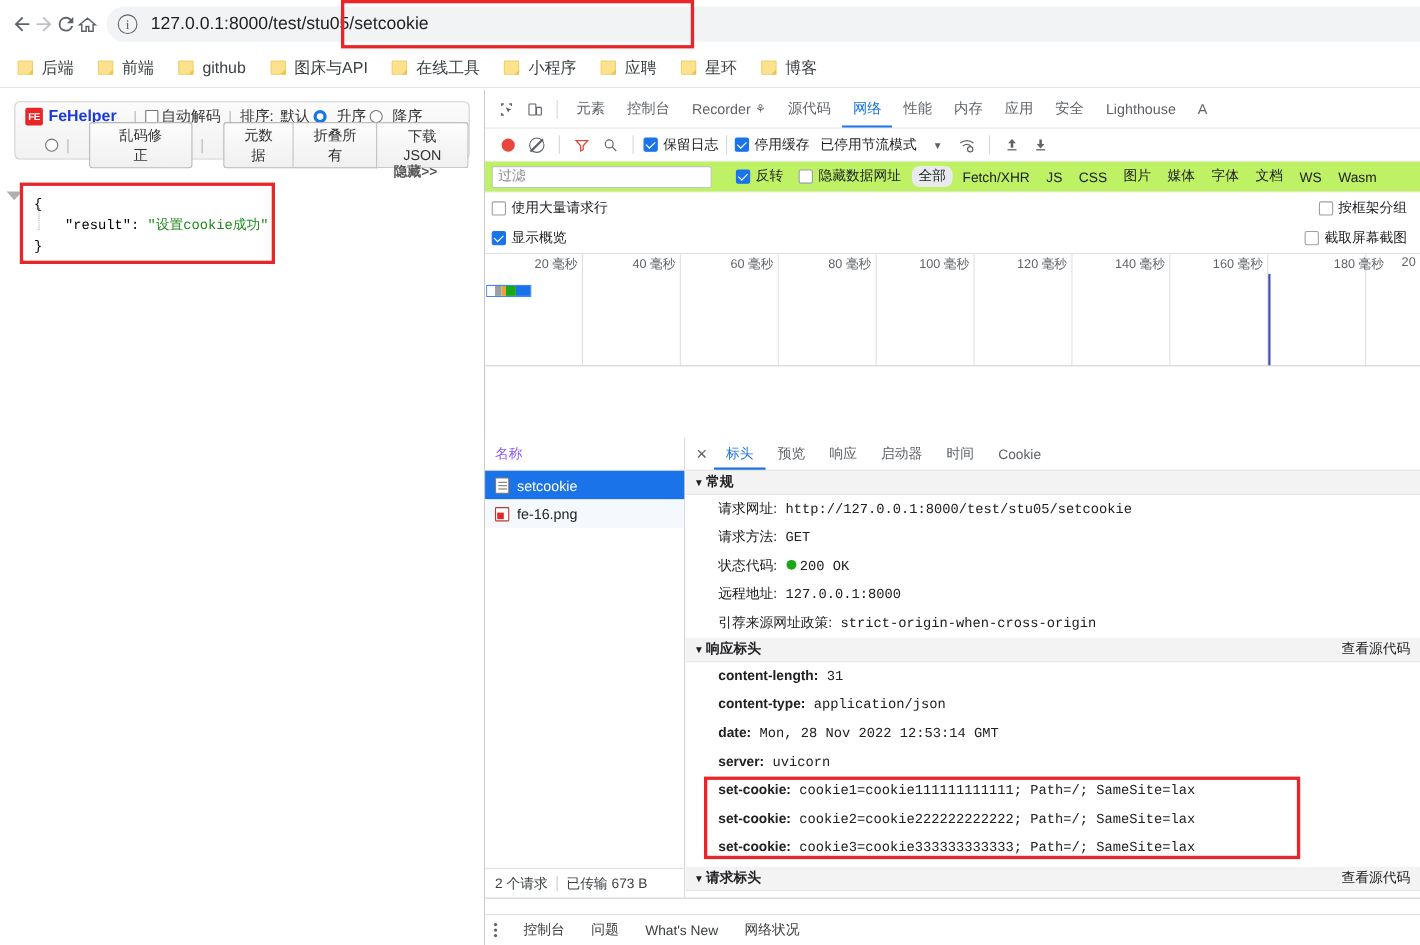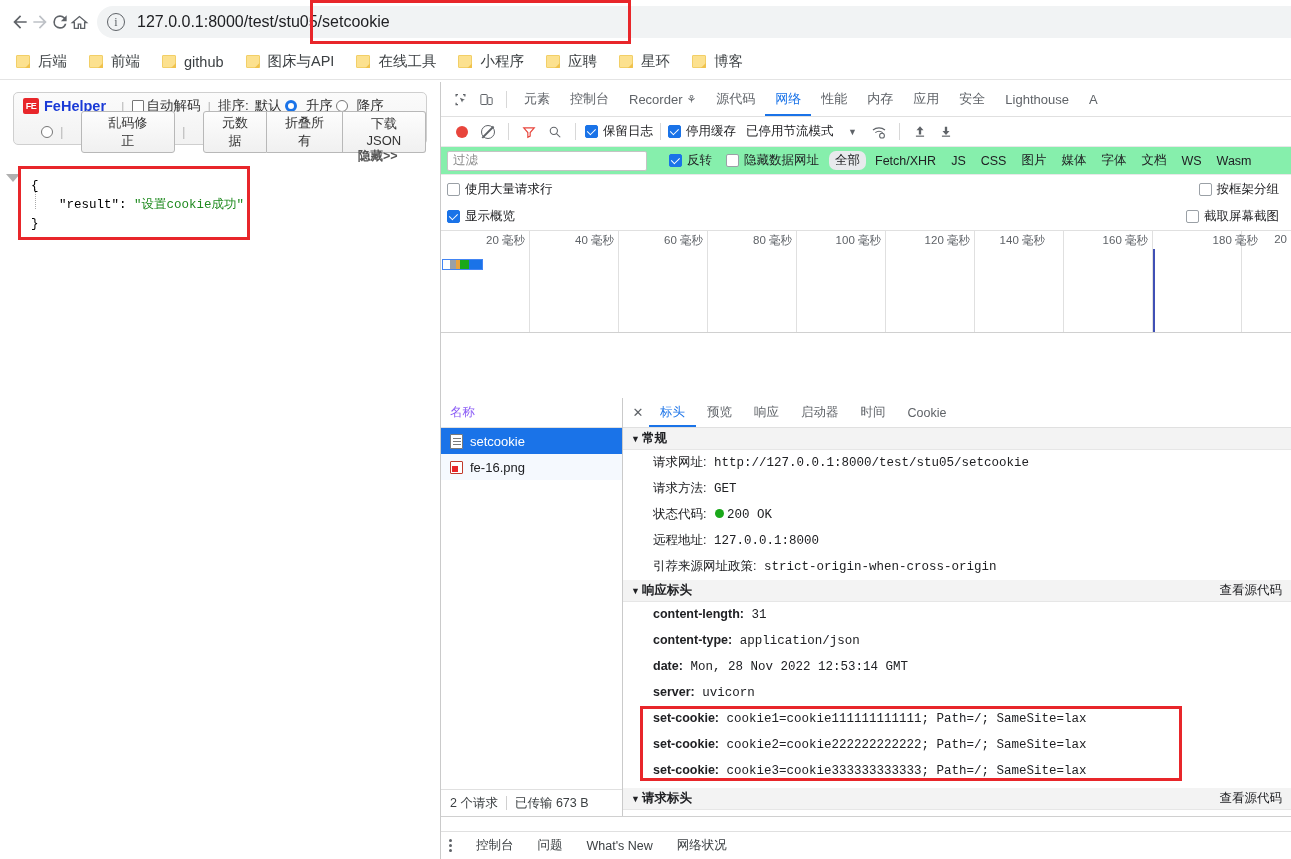--- a/index.html
+++ b/index.html
@@ -184,21 +184,21 @@
   }
   .cb.on { background: #1a73e8; border-color: #1a73e8; }
   .cb.on:after {
     content: ""; width: 3.5px; height: 7px; border: solid #fff;
     border-width: 0 1.8px 1.8px 0; transform: rotate(45deg) translate(-1px,-1px);
   }
   .tb-item { display: flex; align-items: center; gap: 5px; font-size: 12.5px; color: #202124; cursor: pointer; }
 
   .dt-filterbar {
     height: 28px; display: flex; align-items: center;
-    border-bottom: 1px solid #e8e8e8; padding: 0 6px; background: #86efac;
+    border-bottom: 1px solid #e8e8e8; padding: 0 6px; background: #bef264;
   }
   .filter-input {
     width: 200px; height: 20px; border: 1px solid #c4c4c4; border-radius: 2px;
     font-size: 12.5px; color: #8a8a8a; padding: 0 5px;
     display: flex; align-items: center; background: #fff;
   }
   .ftype {
     font-size: 12.5px; color: #202124; padding: 1px 6px; border-radius: 7px;
     cursor: pointer; white-space: nowrap;
   }
@@ -605,21 +605,21 @@
       <div class="ov-tick" style="left:534px;width:89px;"></div>
       <div class="ov-tick" style="left:623px;width:89px;"></div>
       <div class="ov-tick" style="left:712px;width:89px;"></div>
       <div class="ov-tick" style="left:801px;width:50px;"></div>
       <div class="ov-label" style="left:0;width:84px;">20 毫秒</div>
       <div class="ov-label" style="left:89px;width:84px;">40 毫秒</div>
       <div class="ov-label" style="left:178px;width:84px;">60 毫秒</div>
       <div class="ov-label" style="left:267px;width:84px;">80 毫秒</div>
       <div class="ov-label" style="left:356px;width:84px;">100 毫秒</div>
       <div class="ov-label" style="left:445px;width:84px;">120 毫秒</div>
-      <div class="ov-label" style="left:520px;width:84px;">140 毫秒</div>
+      <div class="ov-label" style="left:534px;width:84px;">140 毫秒</div>
       <div class="ov-label" style="left:623px;width:84px;">160 毫秒</div>
       <div class="ov-label" style="left:733px;width:84px;">180 毫秒</div>
       <div class="ov-label" style="left:801px;width:45px;">20</div>
       <div class="ov-bar">
         <i style="width:7px;background:#ffffff;"></i>
         <i style="width:6px;background:#9aa0a6;"></i>
         <i style="width:4px;background:#e8a33d;"></i>
         <i style="width:9px;background:#1aa81a;"></i>
         <i style="flex:1;background:#1a73e8;"></i>
       </div>

